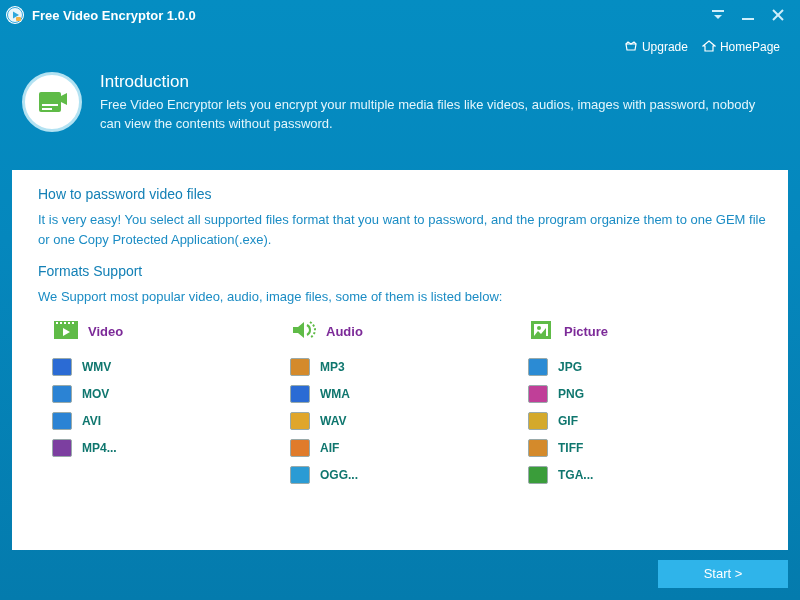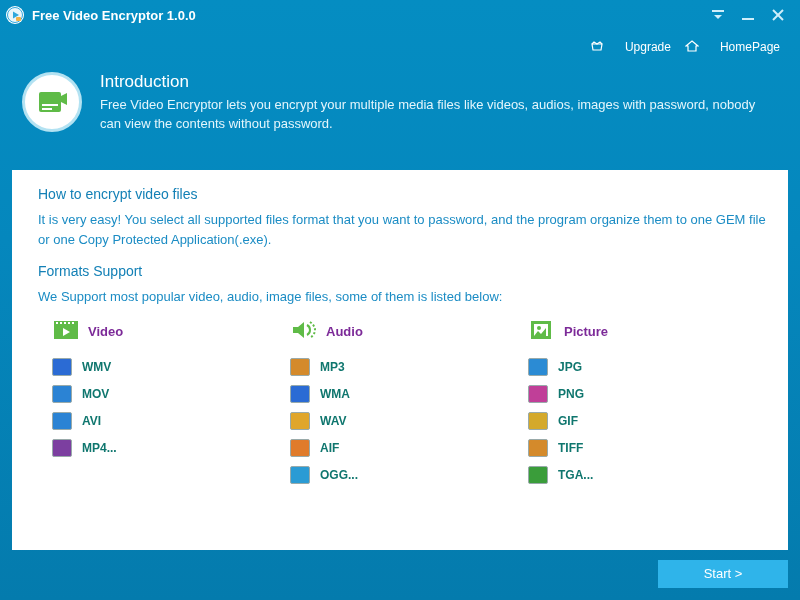--- a/index.html
+++ b/index.html
@@ -6,21 +6,21 @@
   .window{width:800px;height:600px;background:linear-gradient(#058dc2,#0587bd 40%,#047bad);position:relative;}
   
   .titlebar{height:30px;display:flex;align-items:center;padding:0 6px;justify-content:flex-end;}
   .titlebar .logo{width:18px;height:18px;border-radius:50%;background:#fff;display:flex;align-items:center;justify-content:center;margin-right:8px;position:relative;}
   .titlebar .logo svg{width:16px;height:16px;}
   .titlebar .title{color:#fff;font-size:13px;font-weight:600;}
   .titlebar .winctrls{margin-left:auto;display:flex;gap:14px;align-items:center;padding-right:8px;}
   .titlebar .winctrls span{color:#cfeefa;cursor:pointer;display:inline-flex;align-items:center;justify-content:center;width:16px;height:16px;}
   
   .toplinks{height:34px;display:flex;justify-content:flex-end;align-items:center;gap:14px;padding-right:20px;}
-  .toplinks a{color:#fff;font-size:12px;text-decoration:none;display:inline-flex;align-items:center;gap:21px;cursor:pointer;}
+  .toplinks a{color:#fff;font-size:12px;text-decoration:none;display:inline-flex;align-items:center;gap:4px;cursor:pointer;}
   
   .intro{display:flex;padding:8px 26px 18px 22px;color:#fff;}
   .intro .roundicon{width:54px;height:54px;border-radius:50%;border:3px solid #b3e2f2;background:#fff;display:flex;align-items:center;justify-content:center;flex-shrink:0;margin-right:18px;}
   .intro .roundicon svg{width:32px;height:32px;}
   .intro h2{margin:0 0 4px 0;font-size:17px;font-weight:400;color:#fff;}
   .intro p{margin:0;font-size:13px;line-height:1.45;color:#e4f6fc;}
   
   .panel{position:absolute;left:12px;right:12px;top:170px;bottom:50px;background:#fff;}
   .panel-inner{padding:16px 22px 10px 26px;font-size:13px;color:#0f7eb4;}
   .panel h3{margin:0 0 8px 0;font-size:14px;font-weight:400;color:#1380b6;}
@@ -99,21 +99,21 @@
         </svg>
     </div>
     <div>
       <h2>Introduction</h2>
       <p>Free Video Encryptor lets you encrypt your multiple media files like videos, audios, images with password, nobody can view the contents without password.</p>
     </div>
   </div>
 
   <div class="panel">
     <div class="panel-inner">
-      <h3>How to encrypt video files</h3>
+      <h3>How to password video files</h3>
       <p>It is very easy!  You select all supported files format that you want to password, and the program organize them to one GEM file or one Copy Protected Application(.exe).</p>
       <h3 class="h3b">Formats Support</h3>
       <p>We Support most popular video, audio, image files, some of them is listed below:</p>
 
       <div class="formats">
 
         <div class="col">
           <div class="colhead">
             <span><svg viewBox="0 0 28 22">
                   <rect x="2" y="6" width="24" height="14" fill="#5fbb47"></rect>

